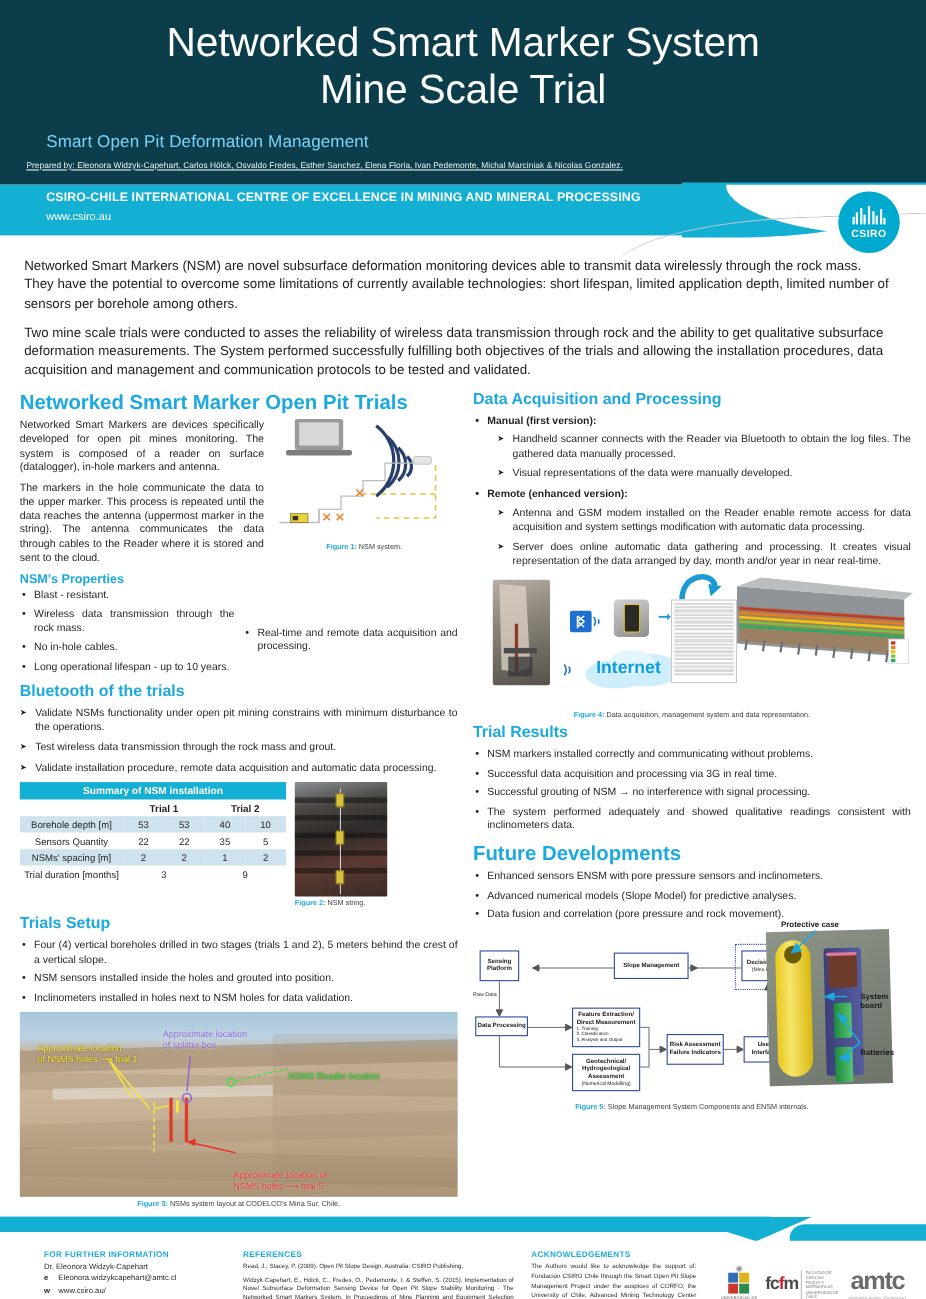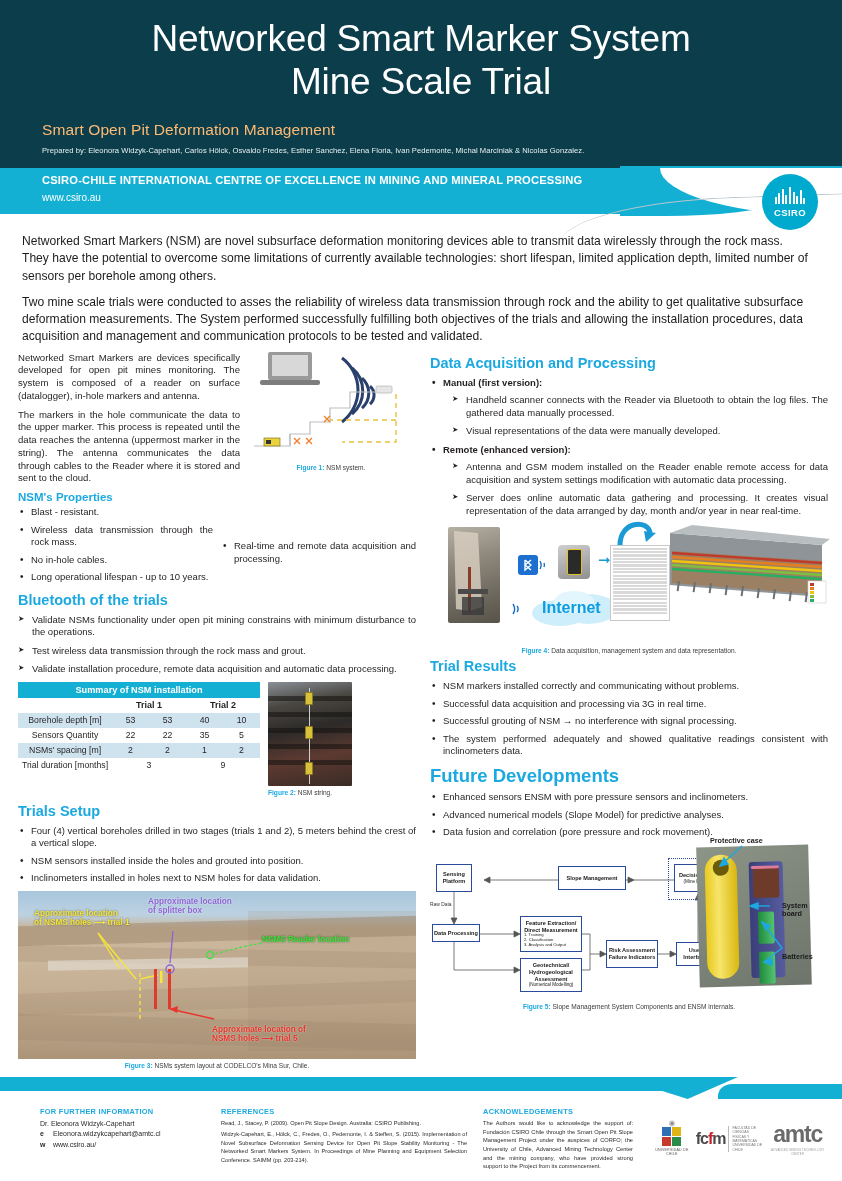--- a/index.html
+++ b/index.html
@@ -23,34 +23,35 @@
   .poster-title {
     text-align: center;
     color: #ffffff;
     font-size: 37px;
     font-weight: 300;
     line-height: 1.16;
     letter-spacing: -0.2px;
     padding-top: 18px;
   }
   .poster-subtitle {
-    color: #fdba74;
+    color: #7dd3fc;
     font-size: 15.5px;
     font-weight: 400;
     padding-left: 42px;
     padding-top: 17px;
     letter-spacing: 0.1px;
   }
   .poster-authors {
     color: #e8f2f4;
     font-size: 7.6px;
     font-weight: 400;
-    padding-left: 42px;
+    padding-left: 24px;
     padding-top: 7px;
     letter-spacing: 0.05px;
+    text-decoration: underline;
   }
 
   
   .banner-wrap {
     position: relative;
     width: 842px;
     height: 59px;
     background: #ffffff;
   }
   .banner-teal {
@@ -256,21 +257,21 @@
     width: 398px; height: 168px;
     position: relative;
     overflow: hidden;
     background:
       linear-gradient(180deg,#a8c6dc 0%,#bcd2e2 14%, #c9b49a 22%, #cbb79c 40%, #c4ae92 62%, #b8a184 82%, #ab9478 100%);
   }
   .terr {
     position: absolute;
     background: rgba(150,128,102,.45);
   }
-  .ann { position: absolute; font-size: 8.2px; font-weight: bold; line-height: 1.15; white-space: pre-line; }
+  .ann { position: absolute; font-size: 8.2px; font-weight: normal; line-height: 1.15; white-space: pre-line; margin-top: 10px; }
   .ann.y { color: #f5e53c; text-shadow: 0 0 2px rgba(60,50,0,.8); }
   .ann.p { color: #8e63d4; text-shadow: 0 0 2px rgba(255,255,255,.8); }
   .ann.g { color: #3ee03e; text-shadow: 0 0 2px rgba(0,60,0,.8); }
   .ann.r { color: #e8342c; text-shadow: 0 0 2px rgba(255,255,255,.6); }
 
   
   .fig4-wrap { margin-top: 4px; position: relative; height: 122px; }
   .f4-photo {
     position: absolute; left: 18px; top: 4px;
     width: 52px; height: 96px;
@@ -416,20 +417,21 @@
 
 <div class="abstract">
   <p>Networked Smart Markers (NSM) are novel subsurface deformation monitoring devices able to transmit data wirelessly through the rock mass. They have the potential to overcome some limitations of currently available technologies: short lifespan, limited application depth, limited number of sensors per borehole among others.</p>
   <p>Two mine scale trials were conducted to asses the reliability of wireless data transmission through rock and the ability to get qualitative subsurface deformation measurements. The System performed successfully fulfilling both objectives of the trials and allowing the installation procedures, data acquisition and management and communication protocols to be tested and validated.</p>
 </div>
 
 <div class="columns">
 
   <div class="col-left">
 
+    <h2 class="section big">Networked Smart Marker Open Pit Trials</h2>
 
     <div class="fig1-wrap">
       <svg width="170" height="108" viewBox="0 0 170 108">
 
         <rect x="22" y="2" width="44" height="28" rx="2" fill="#9a9a9a"></rect>
         <rect x="26" y="5" width="36" height="21" fill="#d8d8d8"></rect>
         <rect x="14" y="30" width="60" height="5" rx="2" fill="#7d7d7d"></rect>
 
         <path d="M96 8 A40 40 0 0 1 96 72" stroke="#28406b" stroke-width="3" fill="none"></path>
         <path d="M106 18 A30 30 0 0 1 106 64" stroke="#28406b" stroke-width="3" fill="none"></path>

